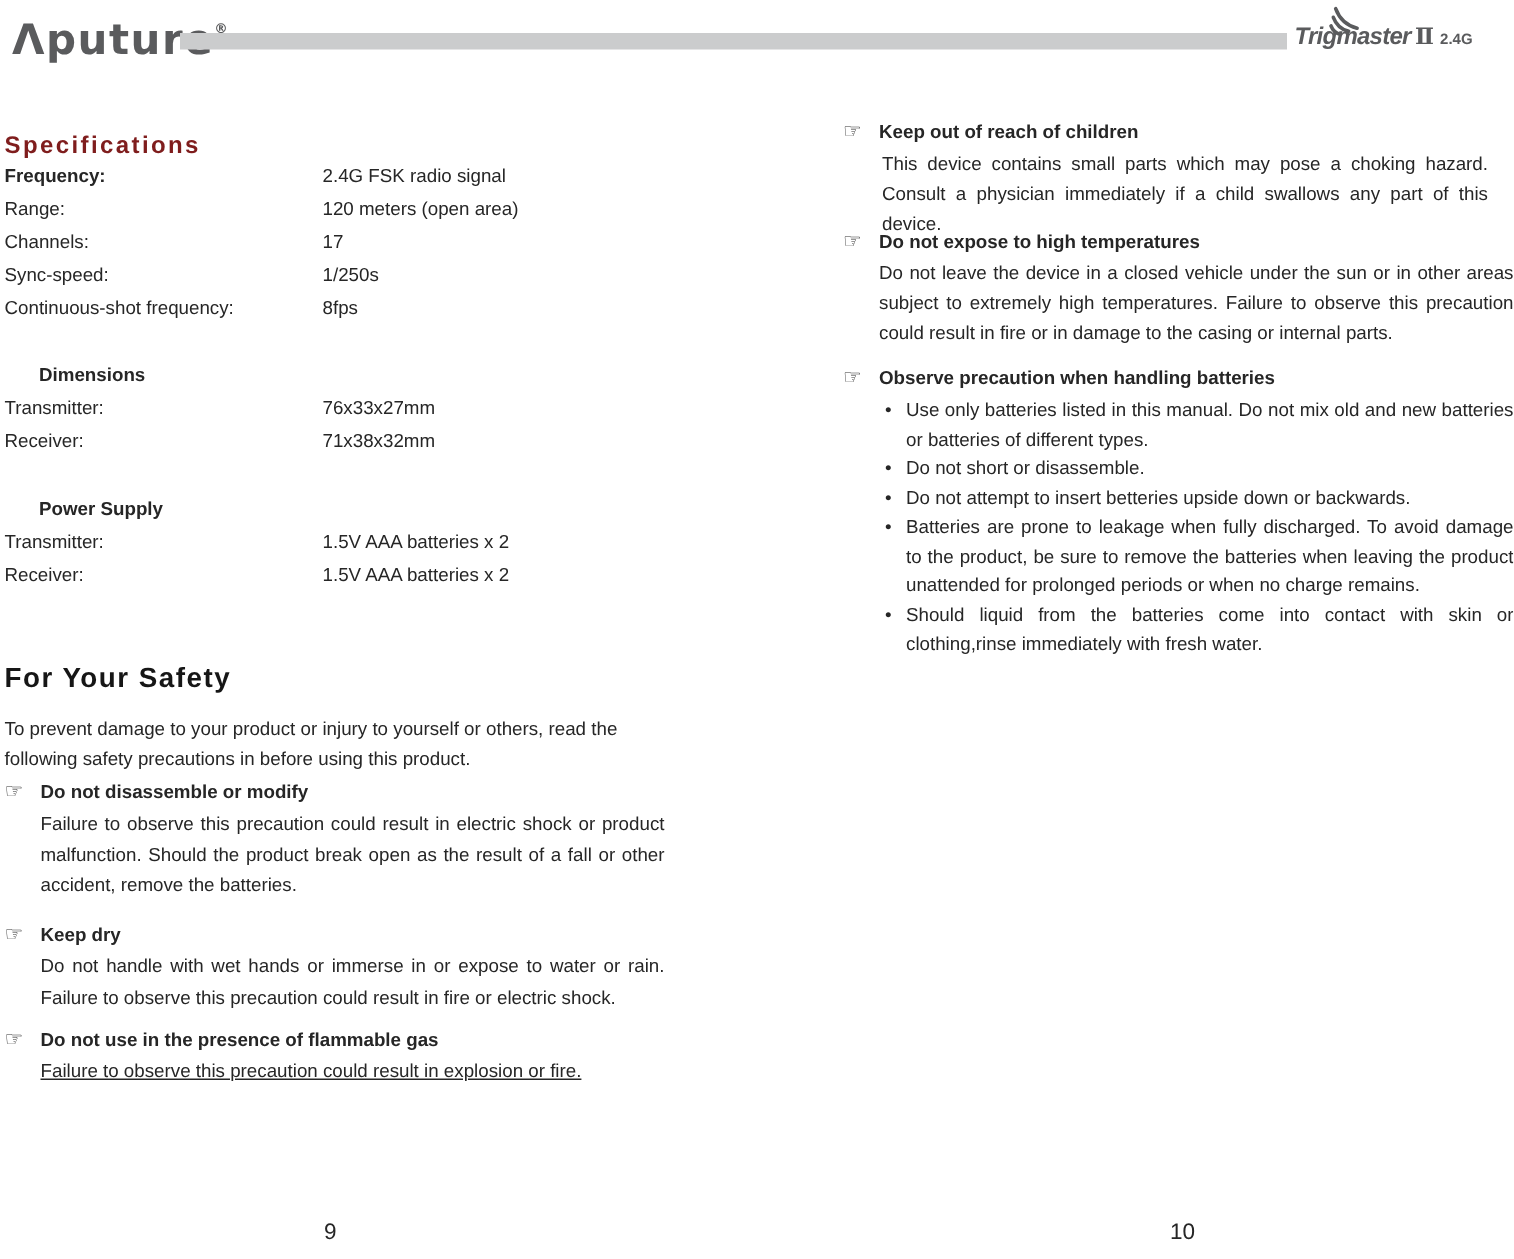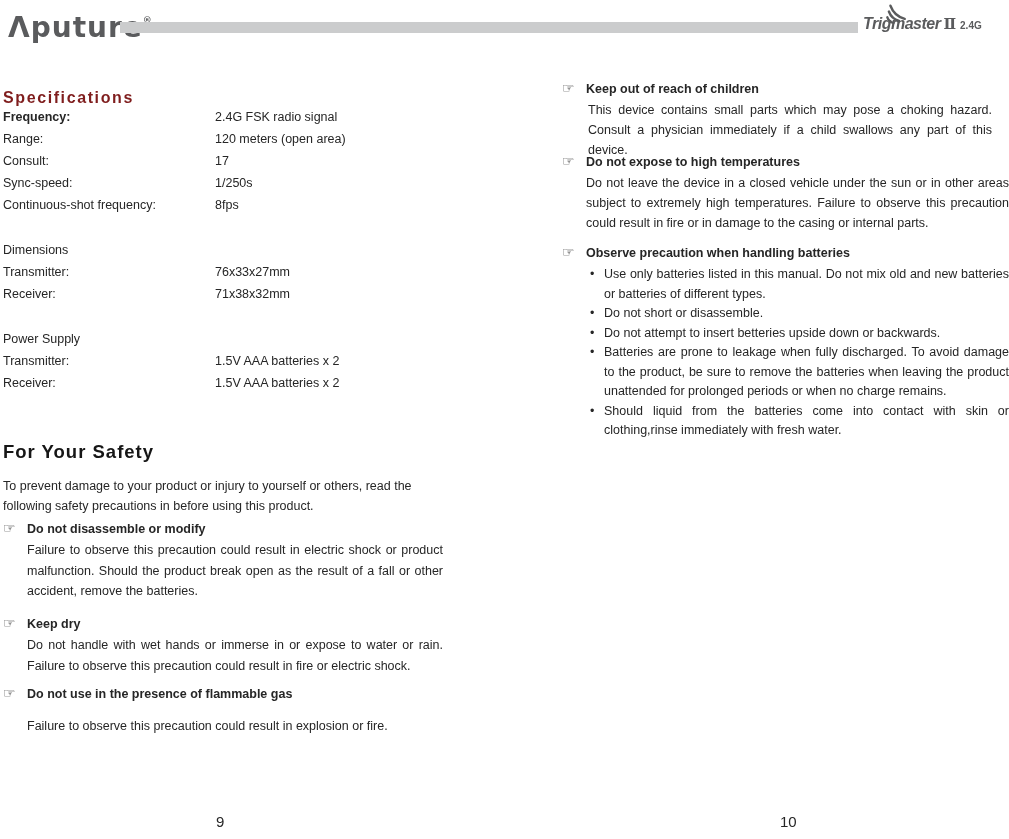--- a/index.html
+++ b/index.html
@@ -29,21 +29,21 @@
     letter-spacing:1.6px; color:#7f1d1d;
   }
   .spec-rows { position:absolute; left:3px; width:440px; }
   .rows-main { top:106px; }
   .spec-row { display:flex; height:22px; align-items:center; font-size:12.5px; }
   .spec-label { width:212px; flex:none; }
   .bold-label { font-weight:bold; }
   .spec-block { position:absolute; left:3px; width:440px; }
   .blk-dimensions { top:239px; }
   .blk-power { top:328px; }
-  .blk-title { height:22px; display:flex; align-items:center; font-size:12.5px; font-weight:normal; }
+  .blk-title { height:22px; display:flex; align-items:center; font-size:12.5px; font-weight:bold;margin-left:23px; }
 
   
   .safety-title {
     position:absolute; left:3px; top:429px; font-size:18.5px; font-weight:bold;
     letter-spacing:1px; color:#161616;
   }
   .intro {
     position:absolute; left:3px; top:463px; width:440px;
     font-size:12.5px; line-height:20.5px;
   }
@@ -93,21 +93,21 @@
   <div class="spec-rows rows-main">
     <div class="spec-row">
       <span class="spec-label bold-label">Frequency:</span>
       <span class="spec-value">2.4G FSK radio signal</span>
     </div>
     <div class="spec-row">
       <span class="spec-label">Range:</span>
       <span class="spec-value">120 meters (open area)</span>
     </div>
     <div class="spec-row">
-      <span class="spec-label">Consult:</span>
+      <span class="spec-label">Channels:</span>
       <span class="spec-value">17</span>
     </div>
     <div class="spec-row">
       <span class="spec-label">Sync-speed:</span>
       <span class="spec-value">1/250s</span>
     </div>
     <div class="spec-row">
       <span class="spec-label">Continuous-shot frequency:</span>
       <span class="spec-value">8fps</span>
     </div>
@@ -154,21 +154,21 @@
       <span>Keep dry</span>
     </div>
     <p class="s-body" style="margin:0 0 0 24px;">Do not handle with wet hands or immerse in or expose to water or rain. Failure to observe this precaution could result in fire or electric shock.</p>
   </section>
 
   <section class="s-item leftcol" style="top:683px;">
     <div class="s-head">
       <span class="hand">☞</span>
       <span>Do not use in the presence of flammable gas</span>
     </div>
-    <p class="s-body" style="margin:11px 0 0 24px; text-align:left;">Failure to observe this precaution could result in explosion or fire.</p>
+    <p class="s-body" style="margin:0 0 0 24px; text-align:left;text-decoration:underline;">Failure to observe this precaution could result in explosion or fire.</p>
   </section>
 
   <section class="s-item rightcol" style="top:78px;">
     <div class="s-head">
       <span class="hand">☞</span>
       <span>Keep out of reach of children</span>
     </div>
     <p class="s-body" style="margin:0 17px 0 26px;">This device contains small parts which may pose a choking hazard. Consult a physician immediately if a child swallows any part of this device.</p>
   </section>
 

